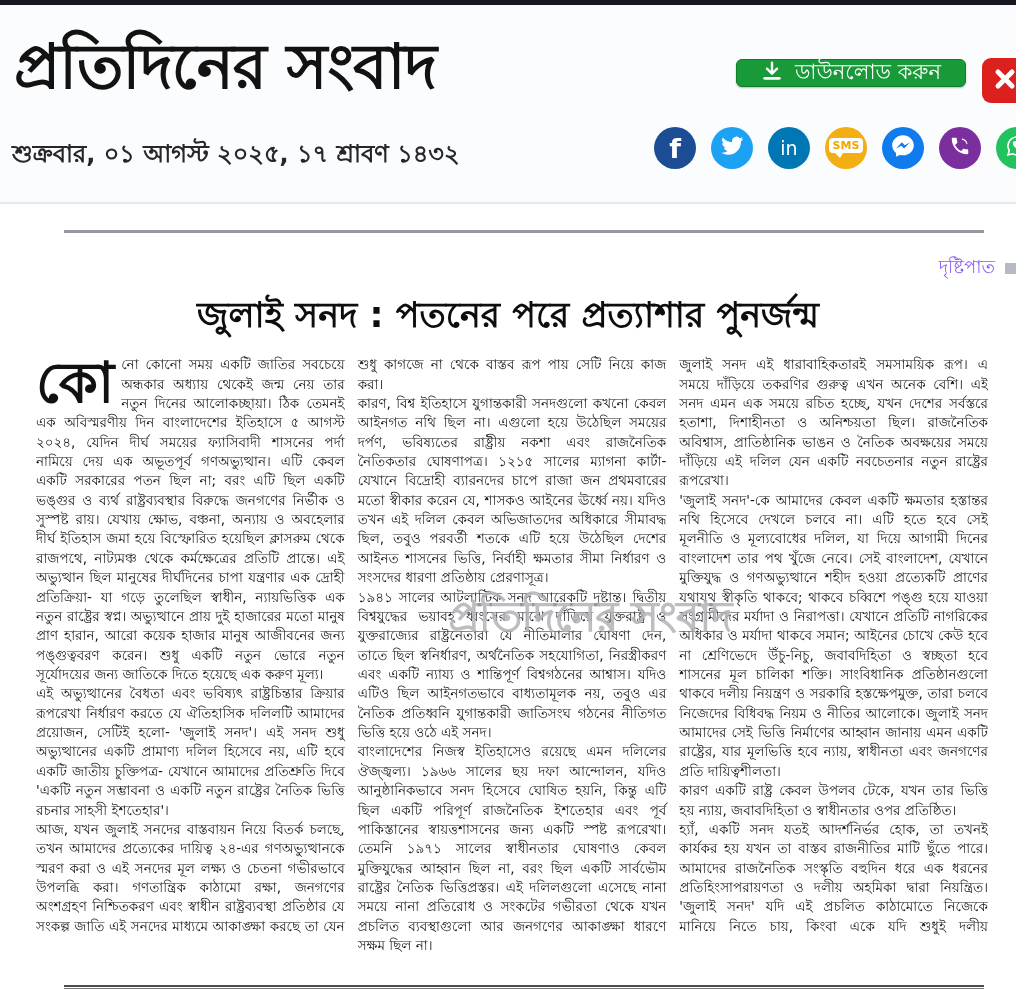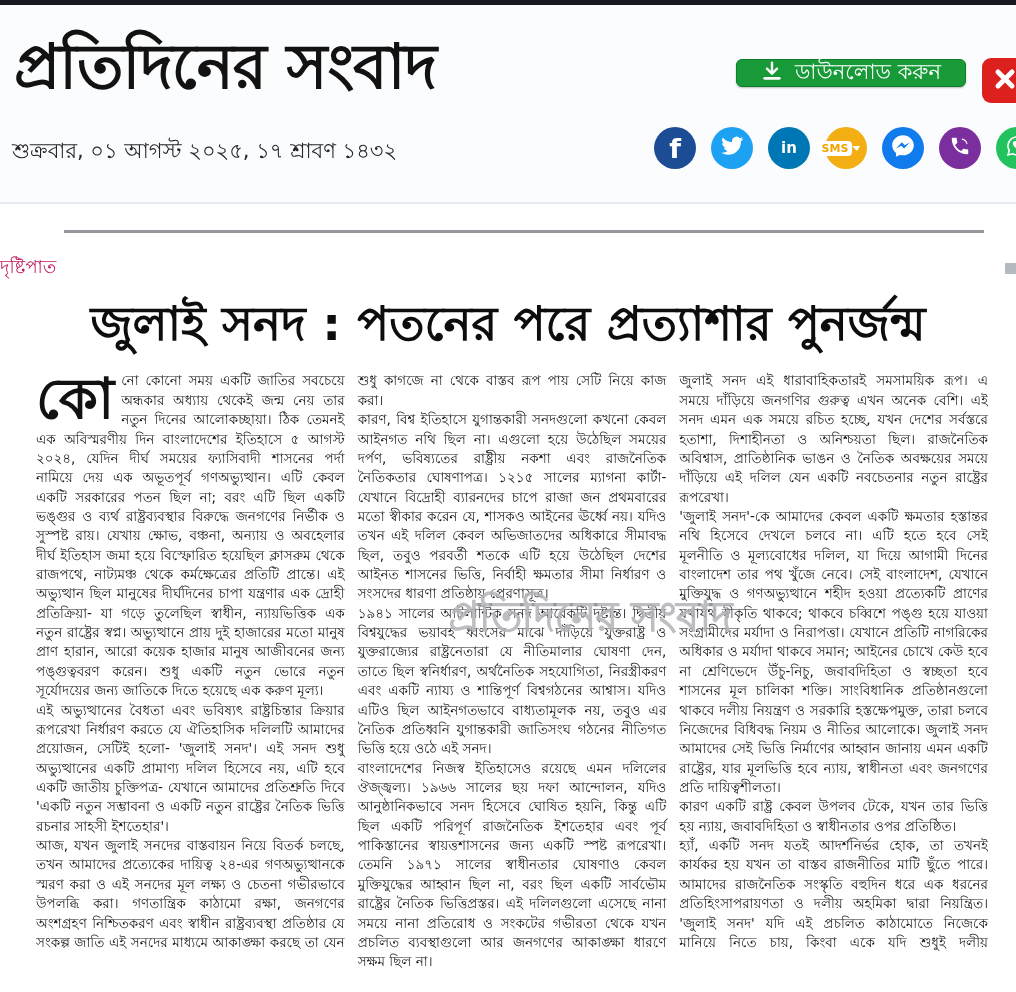--- a/index.html
+++ b/index.html
@@ -23,21 +23,21 @@
   }
   .logo {
     position:absolute; left:14px; top:22px;
     font-size:62px; font-weight:700; color:#121212;
     letter-spacing:-1px; line-height:1.3;
     font-family:"DejaVu Serif", serif;
   }
   .logo .accent { color:#e11b22; }
   .dateline {
     position:absolute; left:12px; top:130px;
-    font-size:21px; color:#26262c;
+    font-size:24px; color:#26262c;font-weight:bold;
   }
   .download-btn {
     position:absolute; top:54px; right:50px; height:28px;
     background:#189a38; border:1px solid #0f7d29; border-radius:6px;
     color:#ffffff; font-size:21px;
     display:flex; align-items:center; gap:12px; padding:0 24px;
     box-shadow:0 1px 2px rgba(0,0,0,.25);
     cursor:pointer;
   }
   .close-btn {
@@ -50,22 +50,22 @@
     position:absolute; top:122px; right:-22px;
     display:flex; gap:15px;
   }
   .soc {
     width:42px; height:42px; border-radius:50%;
     display:flex; align-items:center; justify-content:center;
     color:#fff; cursor:pointer; flex:0 0 auto;
   }
   .soc.facebook  { background:#1b4c94; font-size:27px; font-weight:700; }
   .soc.twitter   { background:#1da1f2; }
-  .soc.linkedin  { background:#0077b5; font-size:15px; font-weight:700; }
-  .soc.sms       { background:#f2ae13; flex-direction:row; }
+  .soc.linkedin  { background:#0077b5; font-size:19px; font-weight:400; }
+  .soc.sms       { background:#f2ae13; flex-direction:column; }
   .soc.messenger { background:#0f7bec; }
   .soc.viber     { background:#7b2f9e; }
   .soc.whatsapp  { background:#22c35e; }
   .sms-bubble {
     background:#fff; color:#f0a500; border-radius:4px;
     font-size:11px; font-weight:700; padding:2px 4px; line-height:1;
   }
   .sms-tail {
     width:0; height:0; margin-right:14px;
     border-left:5px solid transparent; border-right:3px solid transparent;
@@ -73,29 +73,29 @@
   }
   
   .article {
     position:absolute; left:0; top:206px; width:1016px; height:786px;
     background:#ffffff;
   }
   .top-rule {
     margin:24px 32px 0 64px; height:3px; background:#94979e;
   }
   .kicker {
-    margin-top:20px; text-align:center; font-size:18px; color:#be185d;
-    display:flex; align-items:center; justify-content:space-between; gap:10px;
+    margin-top:20px; text-align:center; font-size:18px; color:#8b5cf6;
+    display:flex; align-items:center; justify-content:flex-end; gap:10px;padding-left:44px;
   }
   .kicker-square {
     display:inline-block; width:11px; height:11px; background:#b5b9c0;
   }
   .headline {
     margin-top:8px; text-align:center;
-    font-size:47px; font-weight:700; color:#0d0d0d; line-height:1.35;
+    font-size:35px; font-weight:700; color:#0d0d0d; line-height:1.35;
   }
   .columns {
     margin:16px 28px 0 36px; height:616px; overflow:hidden;
     column-count:3; column-gap:13px; column-fill:auto;
     text-align:justify; font-size:13.5px; line-height:1.435; color:#17171a;
   }
   .columns p { margin:0; }
   .dropcap {
     float:left; font-size:56px; line-height:.82; font-weight:700;
     padding:5px 7px 0 0; color:#111;
@@ -187,21 +187,21 @@
 
   <h1 class="headline">জুলাই সনদ : পতনের পরে প্রত্যাশার পুনর্জন্ম</h1>
 
   <div class="columns">
     <p><span class="dropcap">কো</span><span>নো কোনো সময় একটি জাতির সবচেয়ে অন্ধকার অধ্যায় থেকেই জন্ম নেয় তার নতুন দিনের আলোকচ্ছায়া। ঠিক তেমনই এক অবিস্মরণীয় দিন বাংলাদেশের ইতিহাসে ৫ আগস্ট ২০২৪, যেদিন দীর্ঘ সময়ের ফ্যাসিবাদী শাসনের পর্দা নামিয়ে দেয় এক অভূতপূর্ব গণঅভ্যুত্থান। এটি কেবল একটি সরকারের পতন ছিল না; বরং এটি ছিল একটি ভঙ্গুর ও ব্যর্থ রাষ্ট্রব্যবস্থার বিরুদ্ধে জনগণের নির্ভীক ও সুস্পষ্ট রায়। যেখায় ক্ষোভ, বঞ্চনা, অন্যায় ও অবহেলার দীর্ঘ ইতিহাস জমা হয়ে বিস্ফোরিত হয়েছিল ক্লাসরুম থেকে রাজপথে, নাট্যমঞ্চ থেকে কর্মক্ষেত্রের প্রতিটি প্রান্তে। এই অভ্যুত্থান ছিল মানুষের দীর্ঘদিনের চাপা যন্ত্রণার এক দ্রোহী প্রতিক্রিয়া- যা গড়ে তুলেছিল স্বাধীন, ন্যায়ভিত্তিক এক নতুন রাষ্ট্রের স্বপ্ন। অভ্যুত্থানে প্রায় দুই হাজারের মতো মানুষ প্রাণ হারান, আরো কয়েক হাজার মানুষ আজীবনের জন্য পঙ্গুত্ববরণ করেন। শুধু একটি নতুন ভোরে নতুন সূর্যোদয়ের জন্য জাতিকে দিতে হয়েছে এক করুণ মূল্য।</span></p>
     <p>এই অভ্যুত্থানের বৈধতা এবং ভবিষ্যৎ রাষ্ট্রচিন্তার ক্রিয়ার রূপরেখা নির্ধারণ করতে যে ঐতিহাসিক দলিলটি আমাদের প্রয়োজন, সেটিই হলো- 'জুলাই সনদ'। এই সনদ শুধু অভ্যুত্থানের একটি প্রামাণ্য দলিল হিসেবে নয়, এটি হবে একটি জাতীয় চুক্তিপত্র- যেখানে আমাদের প্রতিশ্রুতি দিবে 'একটি নতুন সম্ভাবনা ও একটি নতুন রাষ্ট্রের নৈতিক ভিত্তি রচনার সাহসী ইশতেহার'।</p>
     <p>আজ, যখন জুলাই সনদের বাস্তবায়ন নিয়ে বিতর্ক চলছে, তখন আমাদের প্রত্যেকের দায়িত্ব ২৪-এর গণঅভ্যুত্থানকে স্মরণ করা ও এই সনদের মূল লক্ষ্য ও চেতনা গভীরভাবে উপলব্ধি করা। গণতান্ত্রিক কাঠামো রক্ষা, জনগণের অংশগ্রহণ নিশ্চিতকরণ এবং স্বাধীন রাষ্ট্রব্যবস্থা প্রতিষ্ঠার যে সংকল্প জাতি এই সনদের মাধ্যমে আকাঙ্ক্ষা করছে তা যেন শুধু কাগজে না থেকে বাস্তব রূপ পায় সেটি নিয়ে কাজ করা।</p>
     <p>কারণ, বিশ্ব ইতিহাসে যুগান্তকারী সনদগুলো কখনো কেবল আইনগত নথি ছিল না। এগুলো হয়ে উঠেছিল সময়ের দর্পণ, ভবিষ্যতের রাষ্ট্রীয় নকশা এবং রাজনৈতিক নৈতিকতার ঘোষণাপত্র। ১২১৫ সালের ম্যাগনা কার্টা- যেখানে বিদ্রোহী ব্যারনদের চাপে রাজা জন প্রথমবারের মতো স্বীকার করেন যে, শাসকও আইনের ঊর্ধ্বে নয়। যদিও তখন এই দলিল কেবল অভিজাতদের অধিকারে সীমাবদ্ধ ছিল, তবুও পরবর্তী শতকে এটি হয়ে উঠেছিল দেশের আইনত শাসনের ভিত্তি, নির্বাহী ক্ষমতার সীমা নির্ধারণ ও সংসদের ধারণা প্রতিষ্ঠায় প্রেরণাসূত্র।</p>
     <p>১৯৪১ সালের আটলান্টিক সনদ আরেকটি দৃষ্টান্ত। দ্বিতীয় বিশ্বযুদ্ধের ভয়াবহ ধ্বংসের মাঝে দাঁড়িয়ে যুক্তরাষ্ট্র ও যুক্তরাজ্যের রাষ্ট্রনেতারা যে নীতিমালার ঘোষণা দেন, তাতে ছিল স্বনির্ধারণ, অর্থনৈতিক সহযোগিতা, নিরস্ত্রীকরণ এবং একটি ন্যায্য ও শান্তিপূর্ণ বিশ্বগঠনের আশ্বাস। যদিও এটিও ছিল আইনগতভাবে বাধ্যতামূলক নয়, তবুও এর নৈতিক প্রতিধ্বনি যুগান্তকারী জাতিসংঘ গঠনের নীতিগত ভিত্তি হয়ে ওঠে এই সনদ।</p>
     <p>বাংলাদেশের নিজস্ব ইতিহাসেও রয়েছে এমন দলিলের ঔজ্জ্বল্য। ১৯৬৬ সালের ছয় দফা আন্দোলন, যদিও আনুষ্ঠানিকভাবে সনদ হিসেবে ঘোষিত হয়নি, কিন্তু এটি ছিল একটি পরিপূর্ণ রাজনৈতিক ইশতেহার এবং পূর্ব পাকিস্তানের স্বায়ত্তশাসনের জন্য একটি স্পষ্ট রূপরেখা। তেমনি ১৯৭১ সালের স্বাধীনতার ঘোষণাও কেবল মুক্তিযুদ্ধের আহ্বান ছিল না, বরং ছিল একটি সার্বভৌম রাষ্ট্রের নৈতিক ভিত্তিপ্রস্তর। এই দলিলগুলো এসেছে নানা সময়ে নানা প্রতিরোধ ও সংকটের গভীরতা থেকে যখন প্রচলিত ব্যবস্থাগুলো আর জনগণের আকাঙ্ক্ষা ধারণে সক্ষম ছিল না।</p>
-    <p>জুলাই সনদ এই ধারাবাহিকতারই সমসাময়িক রূপ। এ সময়ে দাঁড়িয়ে জনগণির গুরুত্ব এখন অনেক বেশি। এই সনদ এমন এক সময়ে রচিত হচ্ছে, যখন দেশের সর্বস্তরে হতাশা, দিশাহীনতা ও অনিশ্চয়তা ছিল। রাজনৈতিক অবিশ্বাস, প্রাতিষ্ঠানিক ভাঙন ও নৈতিক অবক্ষয়ের সময়ে দাঁড়িয়ে এই দলিল যেন একটি নবচেতনার নতুন রাষ্ট্রের রূপরেখা।</p>
+    <p>জুলাই সনদ এই ধারাবাহিকতারই সমসাময়িক রূপ। এ সময়ে দাঁড়িয়ে তকরণির গুরুত্ব এখন অনেক বেশি। এই সনদ এমন এক সময়ে রচিত হচ্ছে, যখন দেশের সর্বস্তরে হতাশা, দিশাহীনতা ও অনিশ্চয়তা ছিল। রাজনৈতিক অবিশ্বাস, প্রাতিষ্ঠানিক ভাঙন ও নৈতিক অবক্ষয়ের সময়ে দাঁড়িয়ে এই দলিল যেন একটি নবচেতনার নতুন রাষ্ট্রের রূপরেখা।</p>
     <p>'জুলাই সনদ'-কে আমাদের কেবল একটি ক্ষমতার হস্তান্তর নথি হিসেবে দেখলে চলবে না। এটি হতে হবে সেই মূলনীতি ও মূল্যবোধের দলিল, যা দিয়ে আগামী দিনের বাংলাদেশ তার পথ খুঁজে নেবে। সেই বাংলাদেশ, যেখানে মুক্তিযুদ্ধ ও গণঅভ্যুত্থানে শহীদ হওয়া প্রত্যেকটি প্রাণের যথাযথ স্বীকৃতি থাকবে; থাকবে চব্বিশে পঙ্গু হয়ে যাওয়া সংগ্রামীদের মর্যাদা ও নিরাপত্তা। যেখানে প্রতিটি নাগরিকের অধিকার ও মর্যাদা থাকবে সমান; আইনের চোখে কেউ হবে না শ্রেণিভেদে উঁচু-নিচু, জবাবদিহিতা ও স্বচ্ছতা হবে শাসনের মূল চালিকা শক্তি। সাংবিধানিক প্রতিষ্ঠানগুলো থাকবে দলীয় নিয়ন্ত্রণ ও সরকারি হস্তক্ষেপমুক্ত, তারা চলবে নিজেদের বিধিবদ্ধ নিয়ম ও নীতির আলোকে। জুলাই সনদ আমাদের সেই ভিত্তি নির্মাণের আহ্বান জানায় এমন একটি রাষ্ট্রের, যার মূলভিত্তি হবে ন্যায়, স্বাধীনতা এবং জনগণের প্রতি দায়িত্বশীলতা।</p>
     <p>কারণ একটি রাষ্ট্র কেবল উপলব টেকে, যখন তার ভিত্তি হয় ন্যায়, জবাবদিহিতা ও স্বাধীনতার ওপর প্রতিষ্ঠিত।</p>
     <p>হ্যাঁ, একটি সনদ যতই আদর্শনির্ভর হোক, তা তখনই কার্যকর হয় যখন তা বাস্তব রাজনীতির মাটি ছুঁতে পারে। আমাদের রাজনৈতিক সংস্কৃতি বহুদিন ধরে এক ধরনের প্রতিহিংসাপরায়ণতা ও দলীয় অহমিকা দ্বারা নিয়ন্ত্রিত। 'জুলাই সনদ' যদি এই প্রচলিত কাঠামোতে নিজেকে মানিয়ে নিতে চায়, কিংবা একে যদি শুধুই দলীয় সমঝোতার প্রলেপ হিসেবে ব্যবহার করা হয়, তাহলে এটি ইতিহাসের পাতায় একটি ব্যর্থ সম্ভাবনা হয়েই রয়ে যাবে।</p>
 
   </div>
 
   <div class="watermark"><span>প্রতিদিনের স</span><span class="accent">ং</span><span>বাদ</span></div>
 
   <div class="bottom-rule"></div>
 </div>

